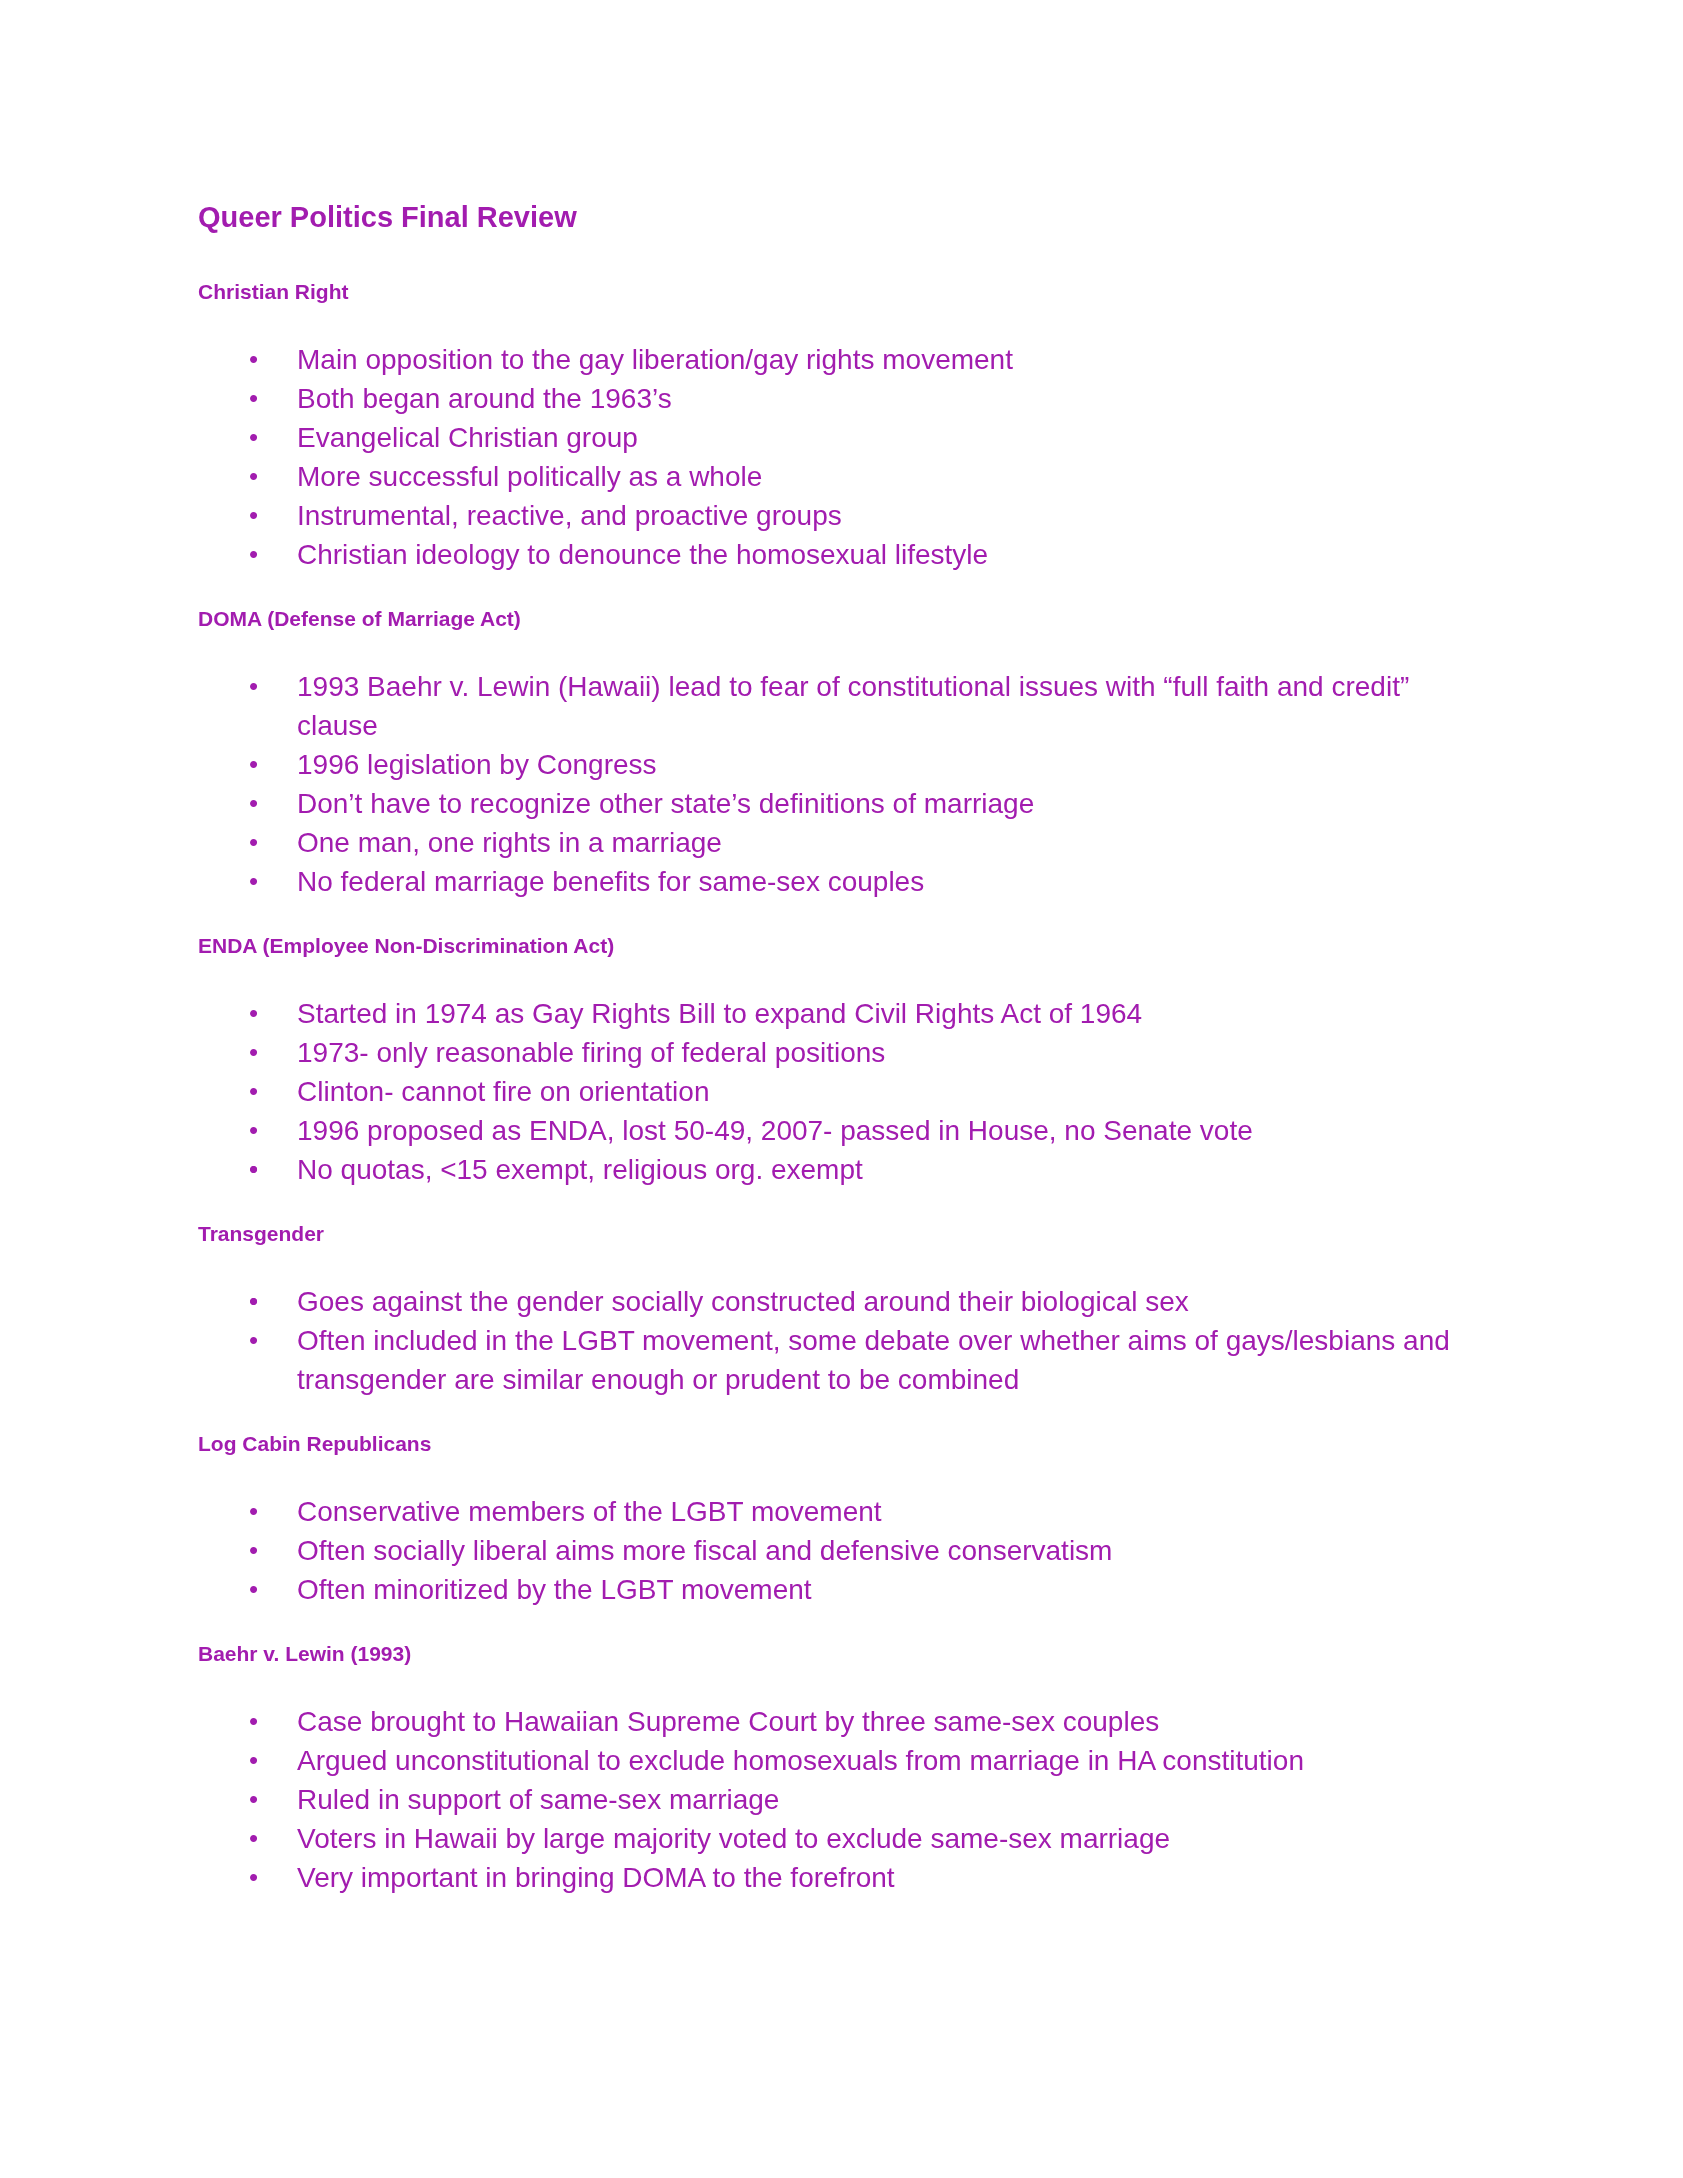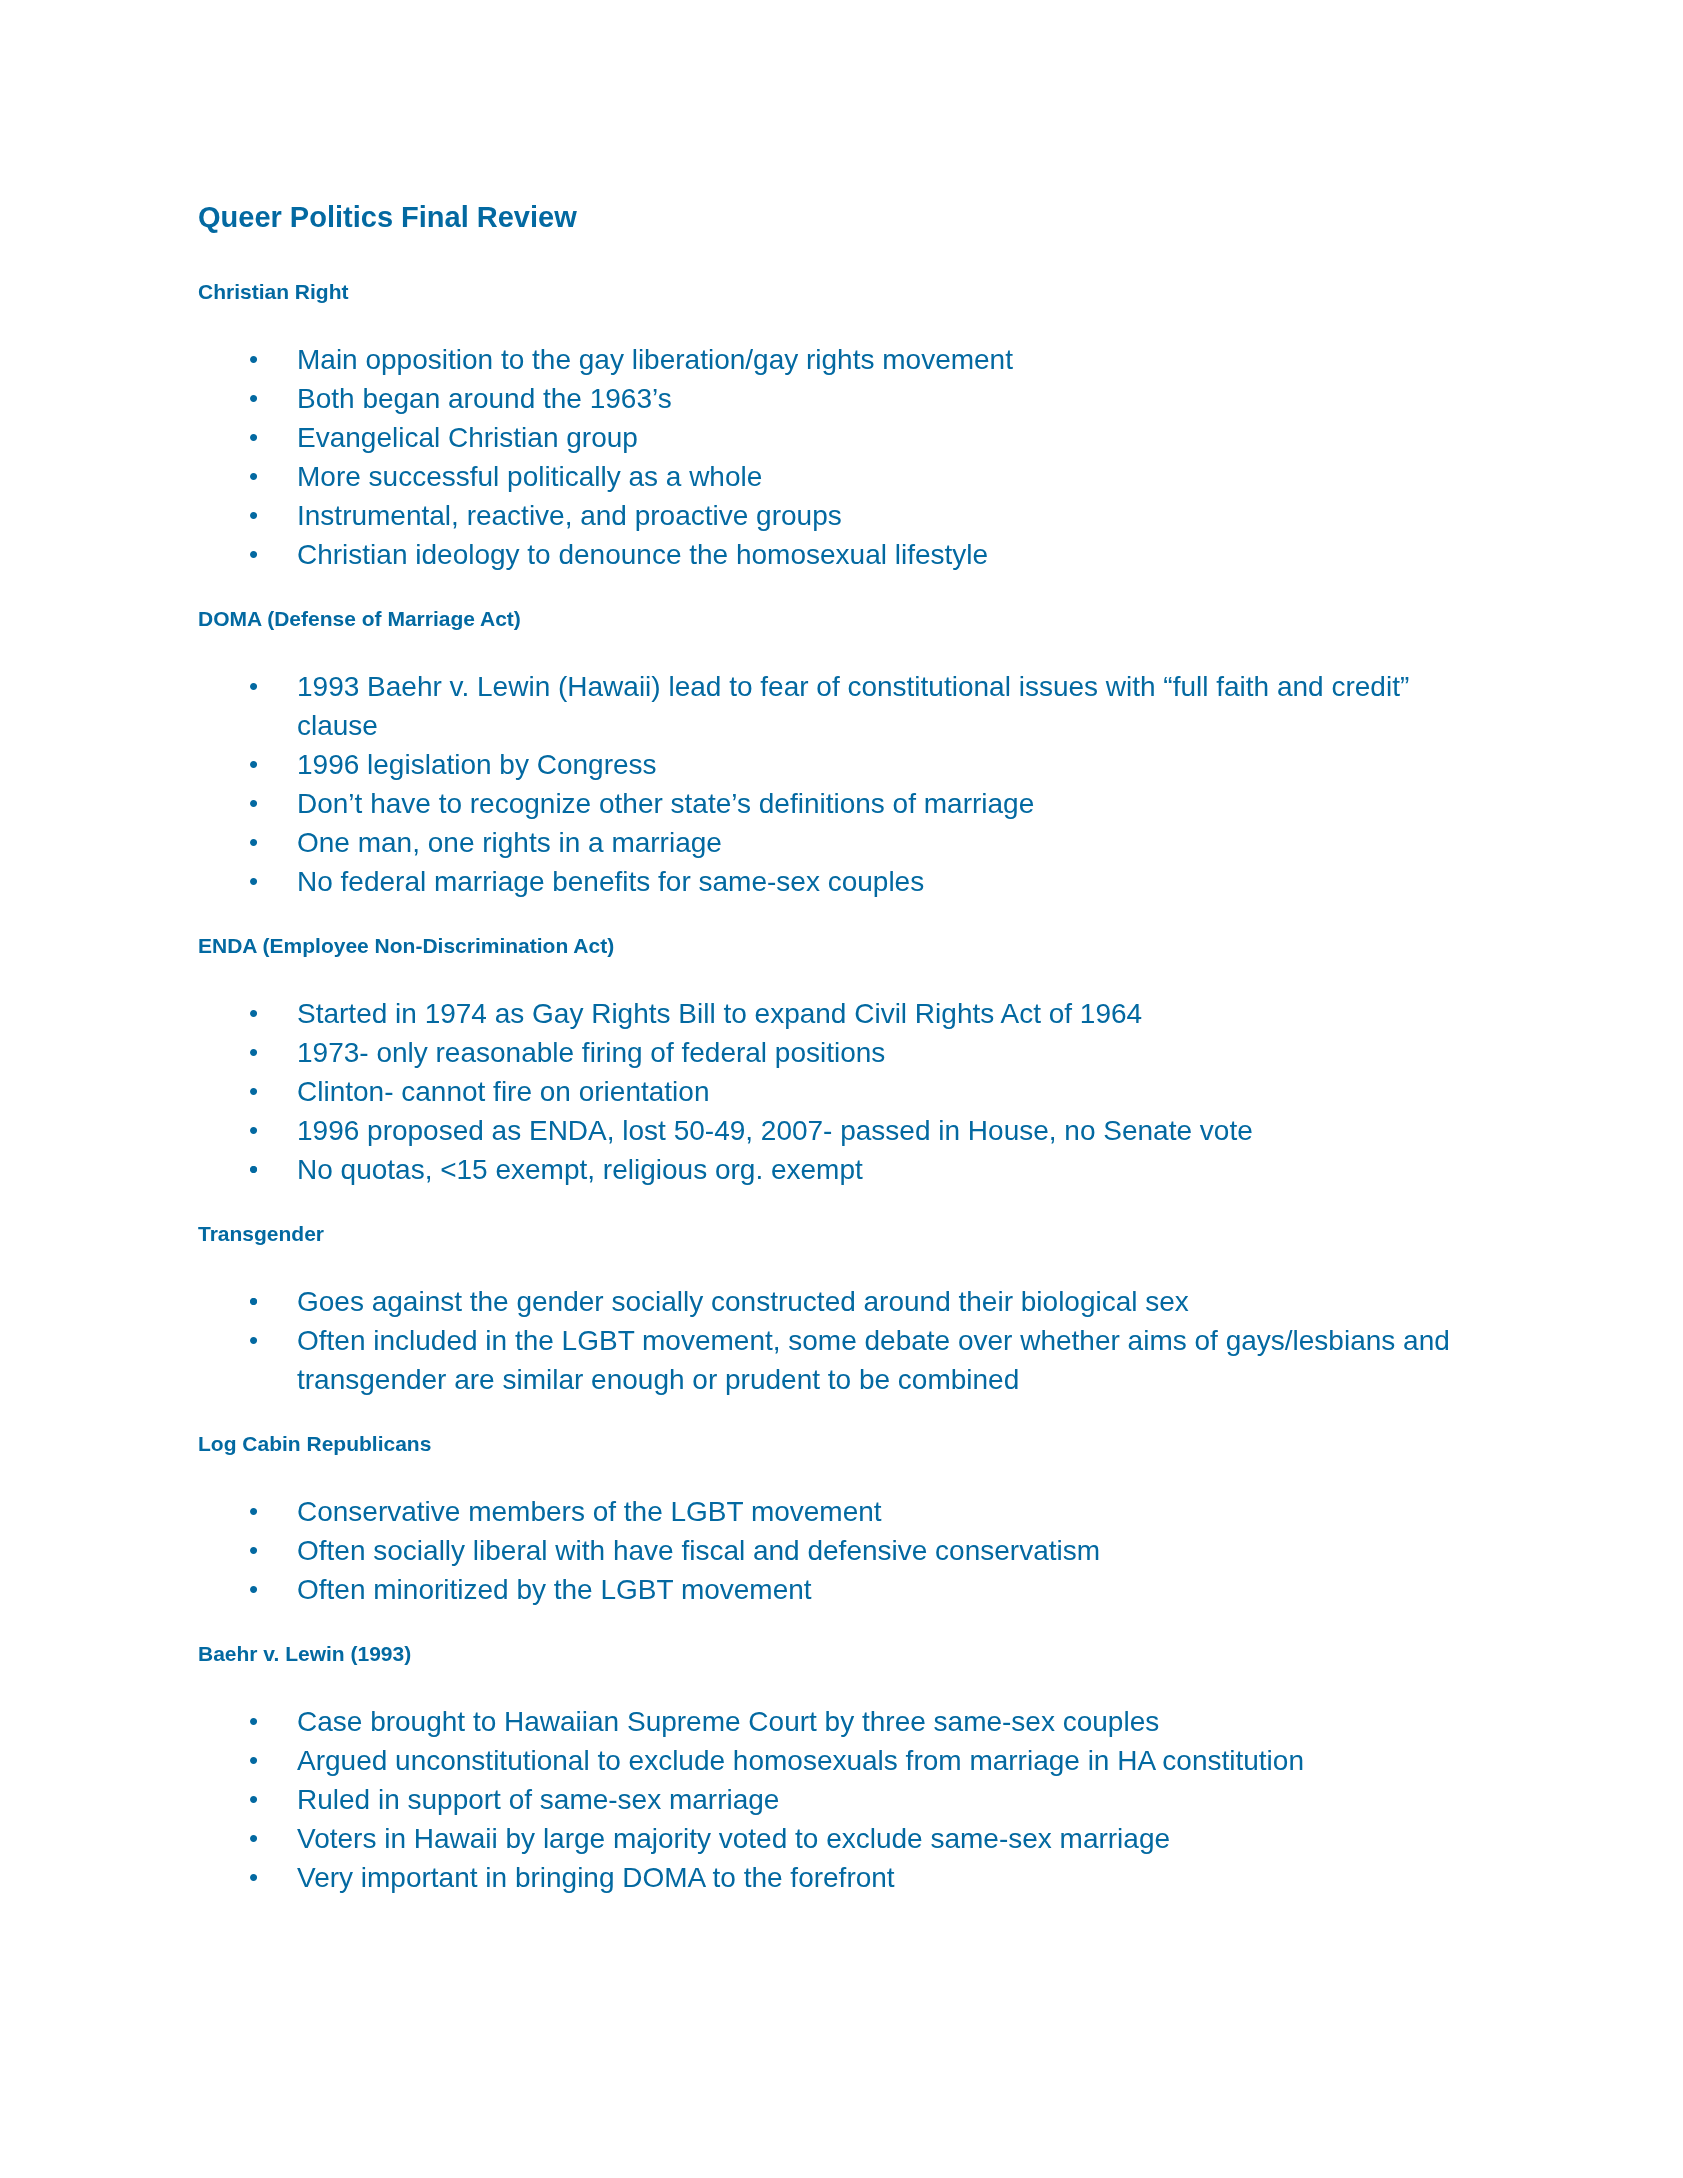--- a/index.html
+++ b/index.html
@@ -5,21 +5,21 @@
   html, body {
     margin: 0;
     padding: 0;
     background: #ffffff;
   }
   .page {
     position: relative;
     width: 1674px;
     height: 2178px;
     background: #ffffff;
-    color: #0369a1;
+    color: #a21caf;
     font-family: "Liberation Sans", sans-serif;
     overflow: hidden;
   }
   .content {
     position: absolute;
     left: 198px;
     top: 198px;
     width: 1282px;
   }
   .doc-title {
@@ -103,21 +103,21 @@
         <li><span class="bullet-marker">•</span></li>
         <li><span class="bullet-marker">•</span><span>Goes against the gender socially constructed around their biological sex</span></li>
         <li><span class="bullet-marker">•</span><span>Often included in the LGBT movement, some debate over whether aims of gays/lesbians and transgender are similar enough or prudent to be combined</span></li>
       </ul>
     </div>
 
     <div class="section">
       <h2 class="section-heading">Log Cabin Republicans</h2>
       <ul class="bullet-list">
         <li><span class="bullet-marker">•</span><span>Conservative members of the LGBT movement</span></li>
-        <li><span class="bullet-marker">•</span><span>Often socially liberal with have fiscal and defensive conservatism</span></li>
+        <li><span class="bullet-marker">•</span><span>Often socially liberal aims more fiscal and defensive conservatism</span></li>
         <li><span class="bullet-marker">•</span><span>Often minoritized by the LGBT movement</span></li>
       </ul>
     </div>
 
     <div class="section">
       <h2 class="section-heading">Baehr v. Lewin (1993)</h2>
       <ul class="bullet-list">
         <li><span class="bullet-marker">•</span><span>Case brought to Hawaiian Supreme Court by three same-sex couples</span></li>
         <li><span class="bullet-marker">•</span><span>Argued unconstitutional to exclude homosexuals from marriage in HA constitution</span></li>
         <li><span class="bullet-marker">•</span><span>Ruled in support of same-sex marriage</span></li>

